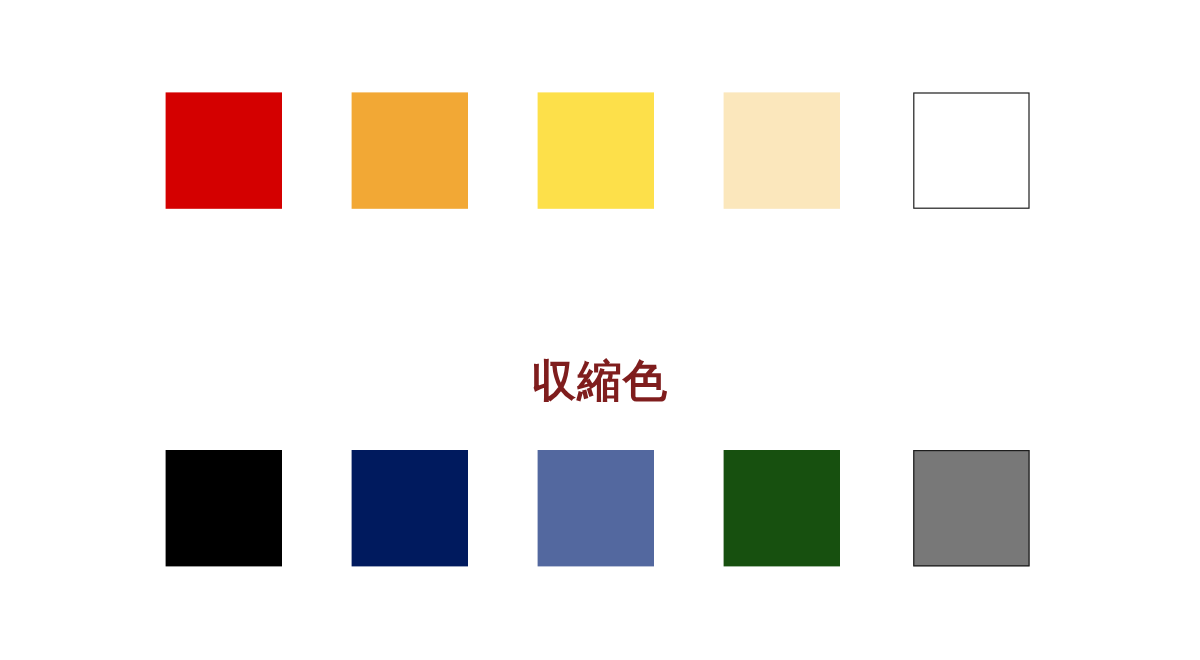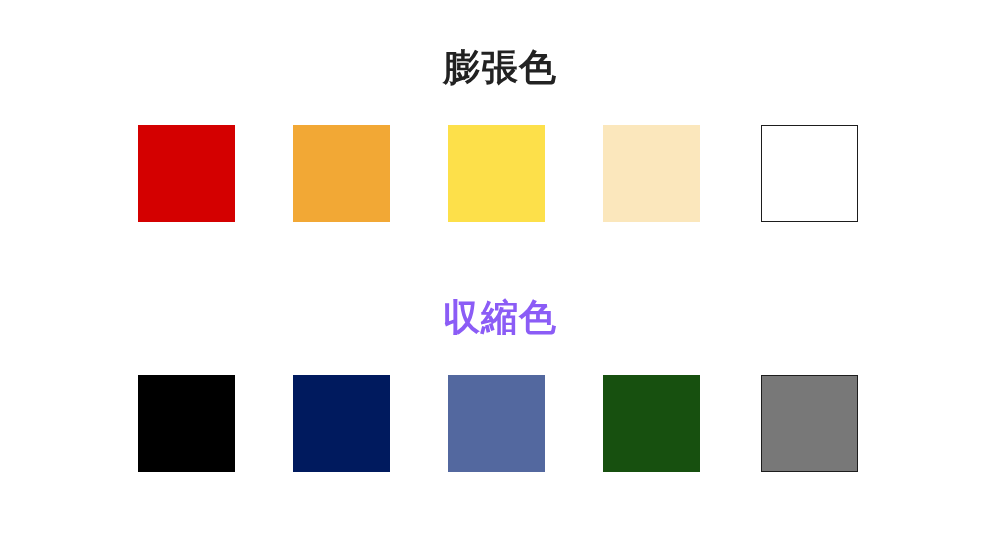--- a/index.html
+++ b/index.html
@@ -66,32 +66,31 @@
   .col-2 { left: 448px; }
   .col-3 { left: 603px; }
   .col-4 { left: 761px; }
 </style>
 </head>
 <body style="background: rgb(255, 255, 255);">
 
 <div class="page">
 
   <div class="section" id="section-expansion">
-    <div class="section-title" style="color: rgb(34, 34, 34);">膨張色</div>
     <div class="swatch-row">
       <div class="swatch col-0" style="background-color: rgb(212, 0, 0);"></div>
       <div class="swatch col-1" style="background-color: rgb(242, 168, 53);"></div>
       <div class="swatch col-2" style="background-color: rgb(253, 224, 74);"></div>
       <div class="swatch col-3" style="background-color: rgb(251, 231, 188);"></div>
       <div class="swatch col-4 bordered" style="background-color: rgb(255, 255, 255);"></div>
     </div>
   </div>
 
   <div class="section" id="section-contraction">
-    <div class="section-title" style="color: #8b5cf6;">収縮色</div>
+    <div class="section-title" style="color: #7f1d1d;">収縮色</div>
     <div class="swatch-row">
       <div class="swatch col-0" style="background-color: rgb(0, 0, 0);"></div>
       <div class="swatch col-1" style="background-color: rgb(0, 26, 94);"></div>
       <div class="swatch col-2" style="background-color: rgb(83, 104, 159);"></div>
       <div class="swatch col-3" style="background-color: rgb(23, 80, 15);"></div>
       <div class="swatch col-4 bordered" style="background-color: rgb(120, 120, 120);"></div>
     </div>
   </div>
 
 </div>

